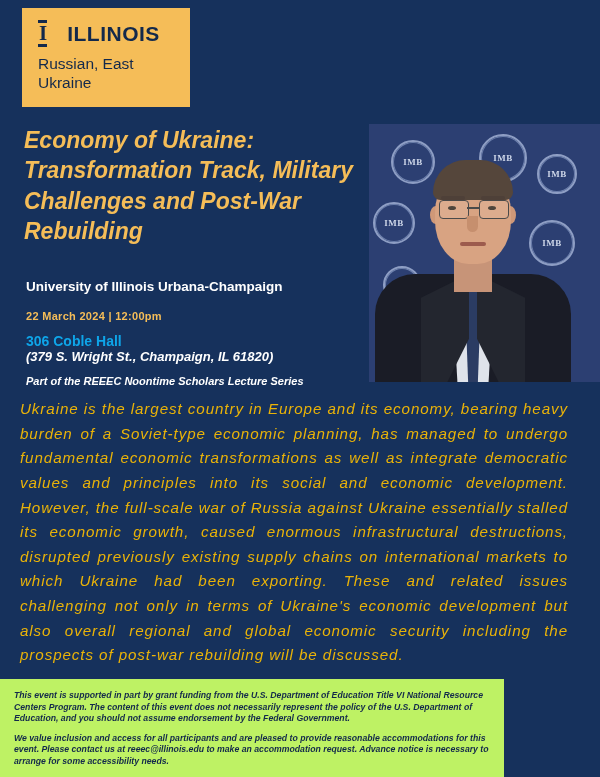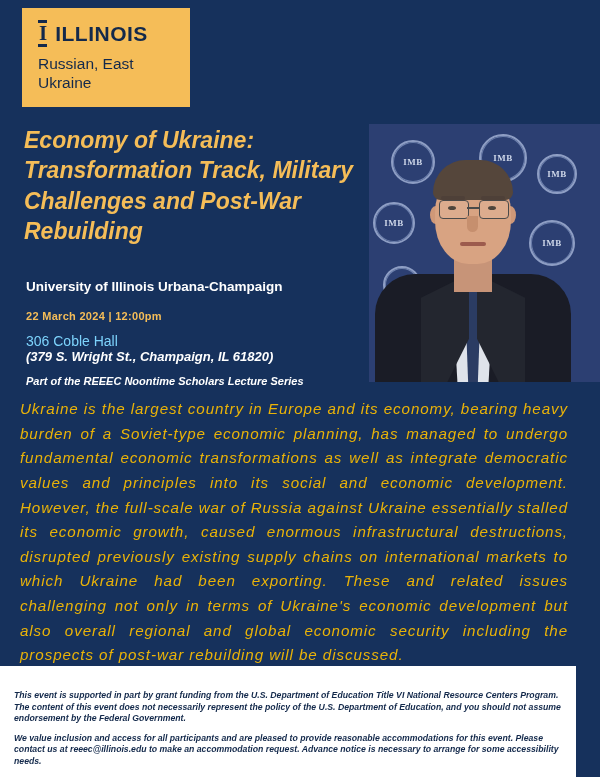--- a/index.html
+++ b/index.html
@@ -47,20 +47,21 @@
     padding: 0 1px;
     border-top: 3px solid #13294b;
     border-bottom: 3px solid #13294b;
   }
   .logo-wordmark {
     font-family: "Liberation Sans", sans-serif;
     font-weight: bold;
     font-size: 21px;
     letter-spacing: 0.5px;
     color: #13294b;
+    margin-left: 12px;
   }
   .logo-sub {
     margin-top: 7px;
     font-size: 15.5px;
     line-height: 1.25;
     color: #13294b;
     font-family: "Liberation Sans", sans-serif;
   }
 
   
@@ -104,22 +105,22 @@
     font-size: 11px;
     font-weight: bold;
     color: #f5bd58;
     letter-spacing: 0.3px;
   }
   .venue {
     position: absolute;
     left: 26px;
     top: 333px;
     font-size: 14px;
-    font-weight: normal;
-    color: #7dd3fc;
+    font-weight: bold;
+    color: #0ea5e9;
   }
   .address {
     position: absolute;
     left: 26px;
     top: 349px;
     font-size: 13px;
     font-weight: bold;
     font-style: italic;
     color: #ffffff;
   }
@@ -328,24 +329,24 @@
     color: #eab308;
     text-align: justify;
     letter-spacing: 0.9px;
   }
 
   
   .footer {
     position: absolute;
     left: 0;
     bottom: 0;
-    width: 576px;
-    background: #ffffff;
+    width: 504px;
+    background: #bef264;
     color: #13294b;
-    padding: 24px 14px 10px 14px;
+    padding: 11px 14px 10px 14px;
     box-sizing: border-box;
   }
   .footer p {
     margin: 0 0 8px 0;
     font-size: 8.7px;
     line-height: 1.32;
     font-weight: bold;
     font-style: italic;
   }
   .footer p:last-child { margin-bottom: 0; }

